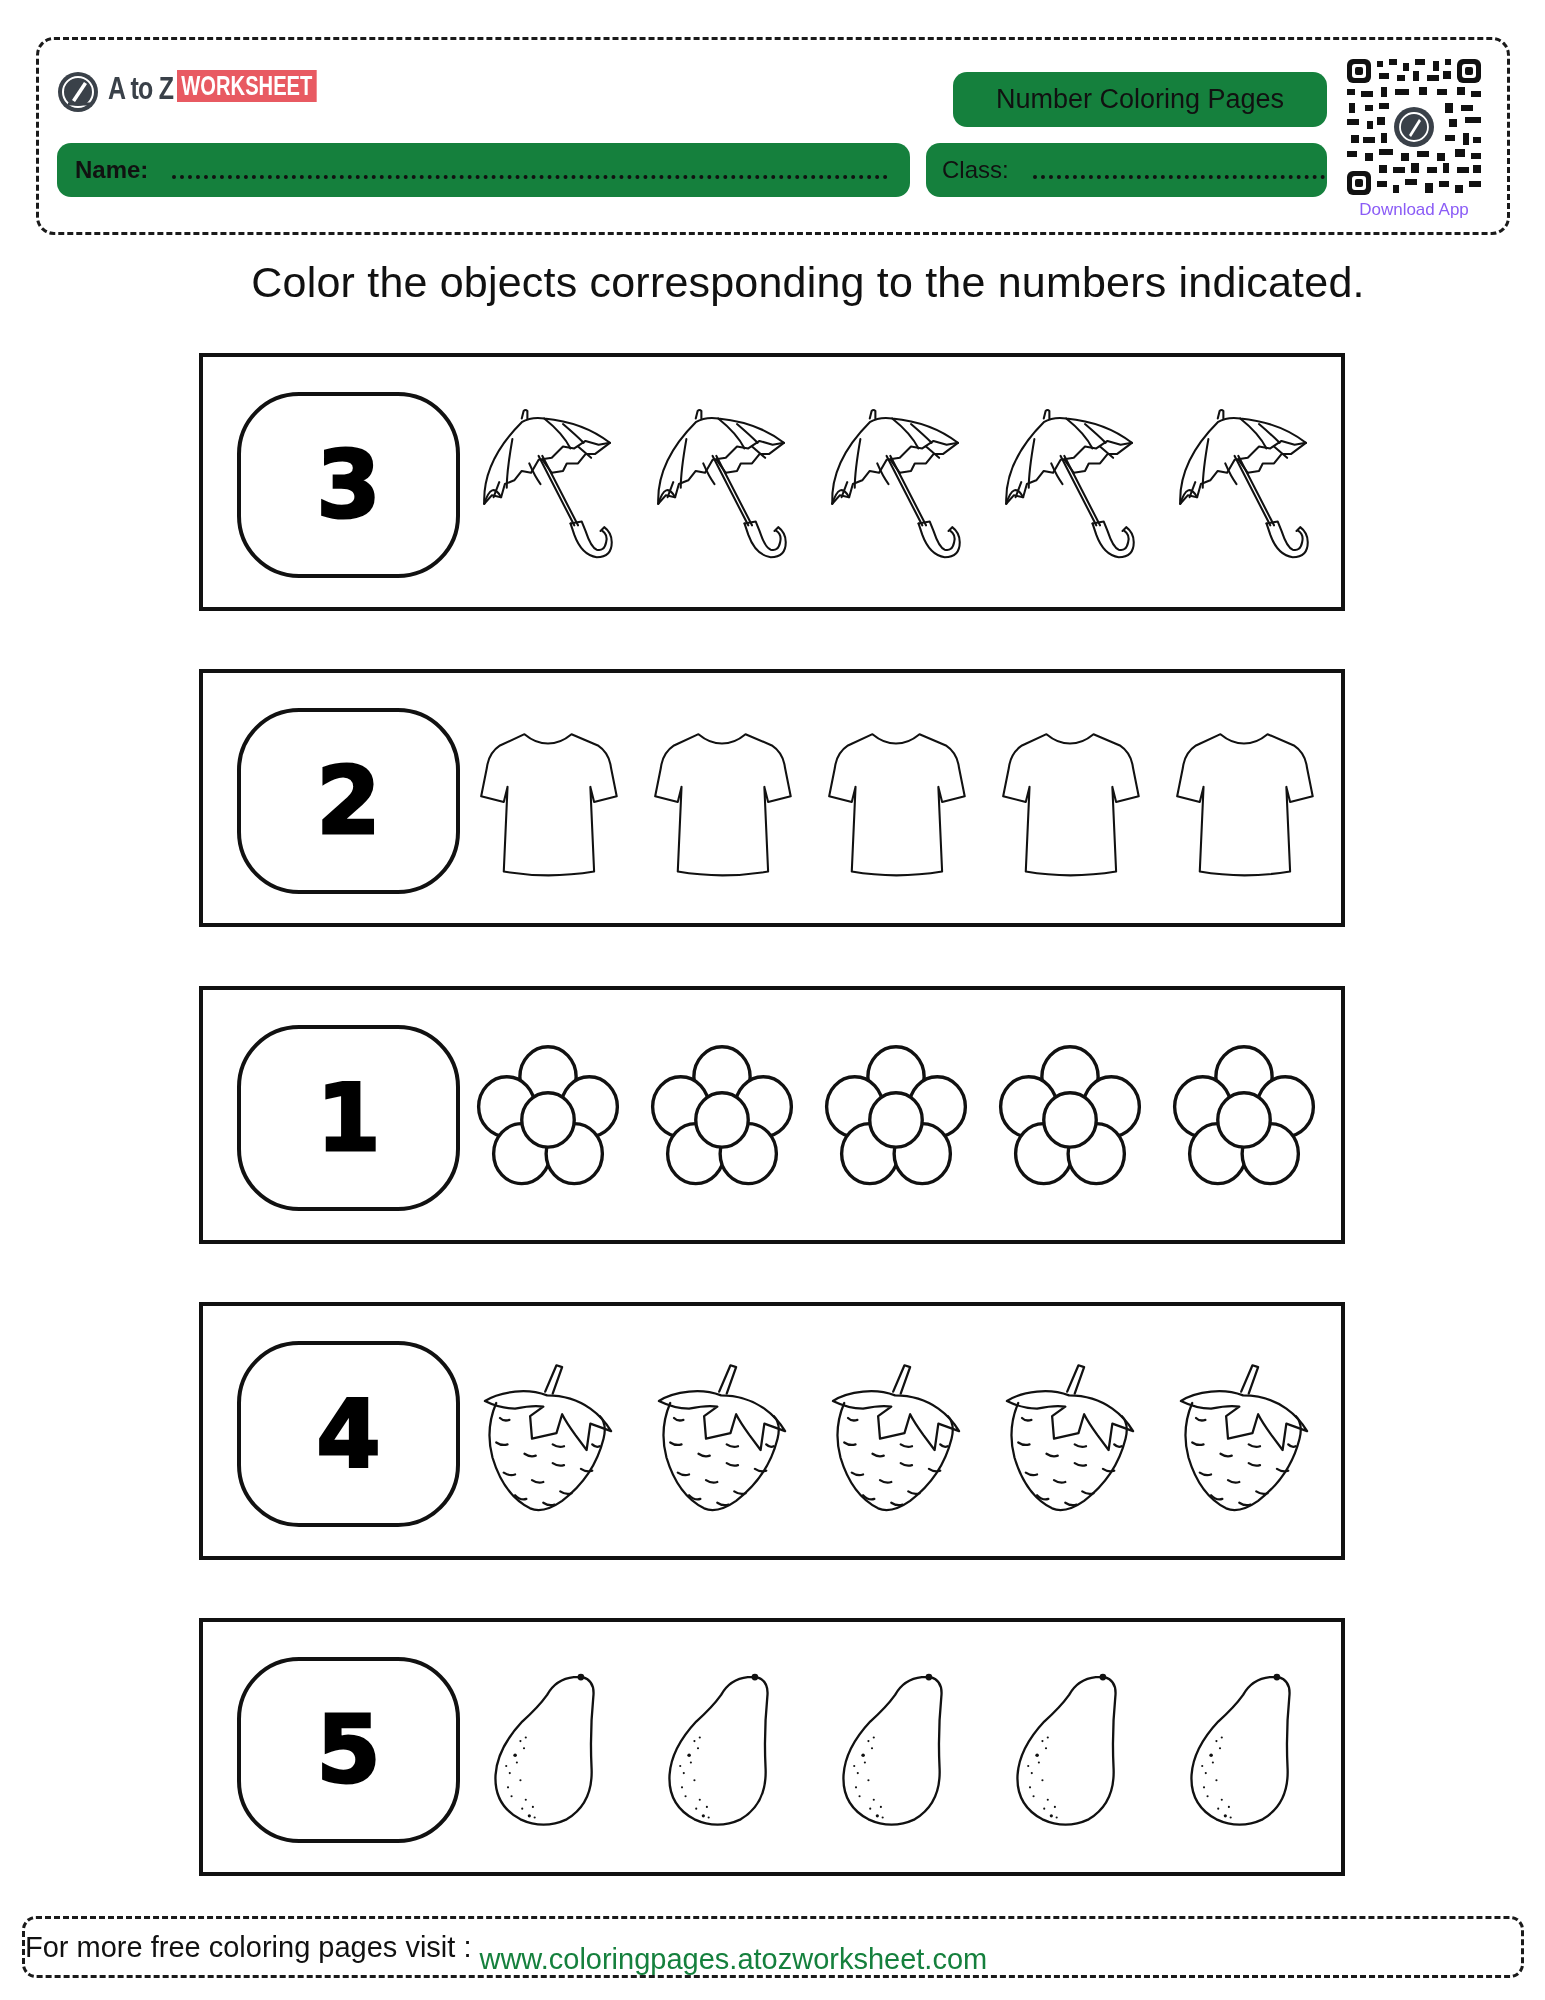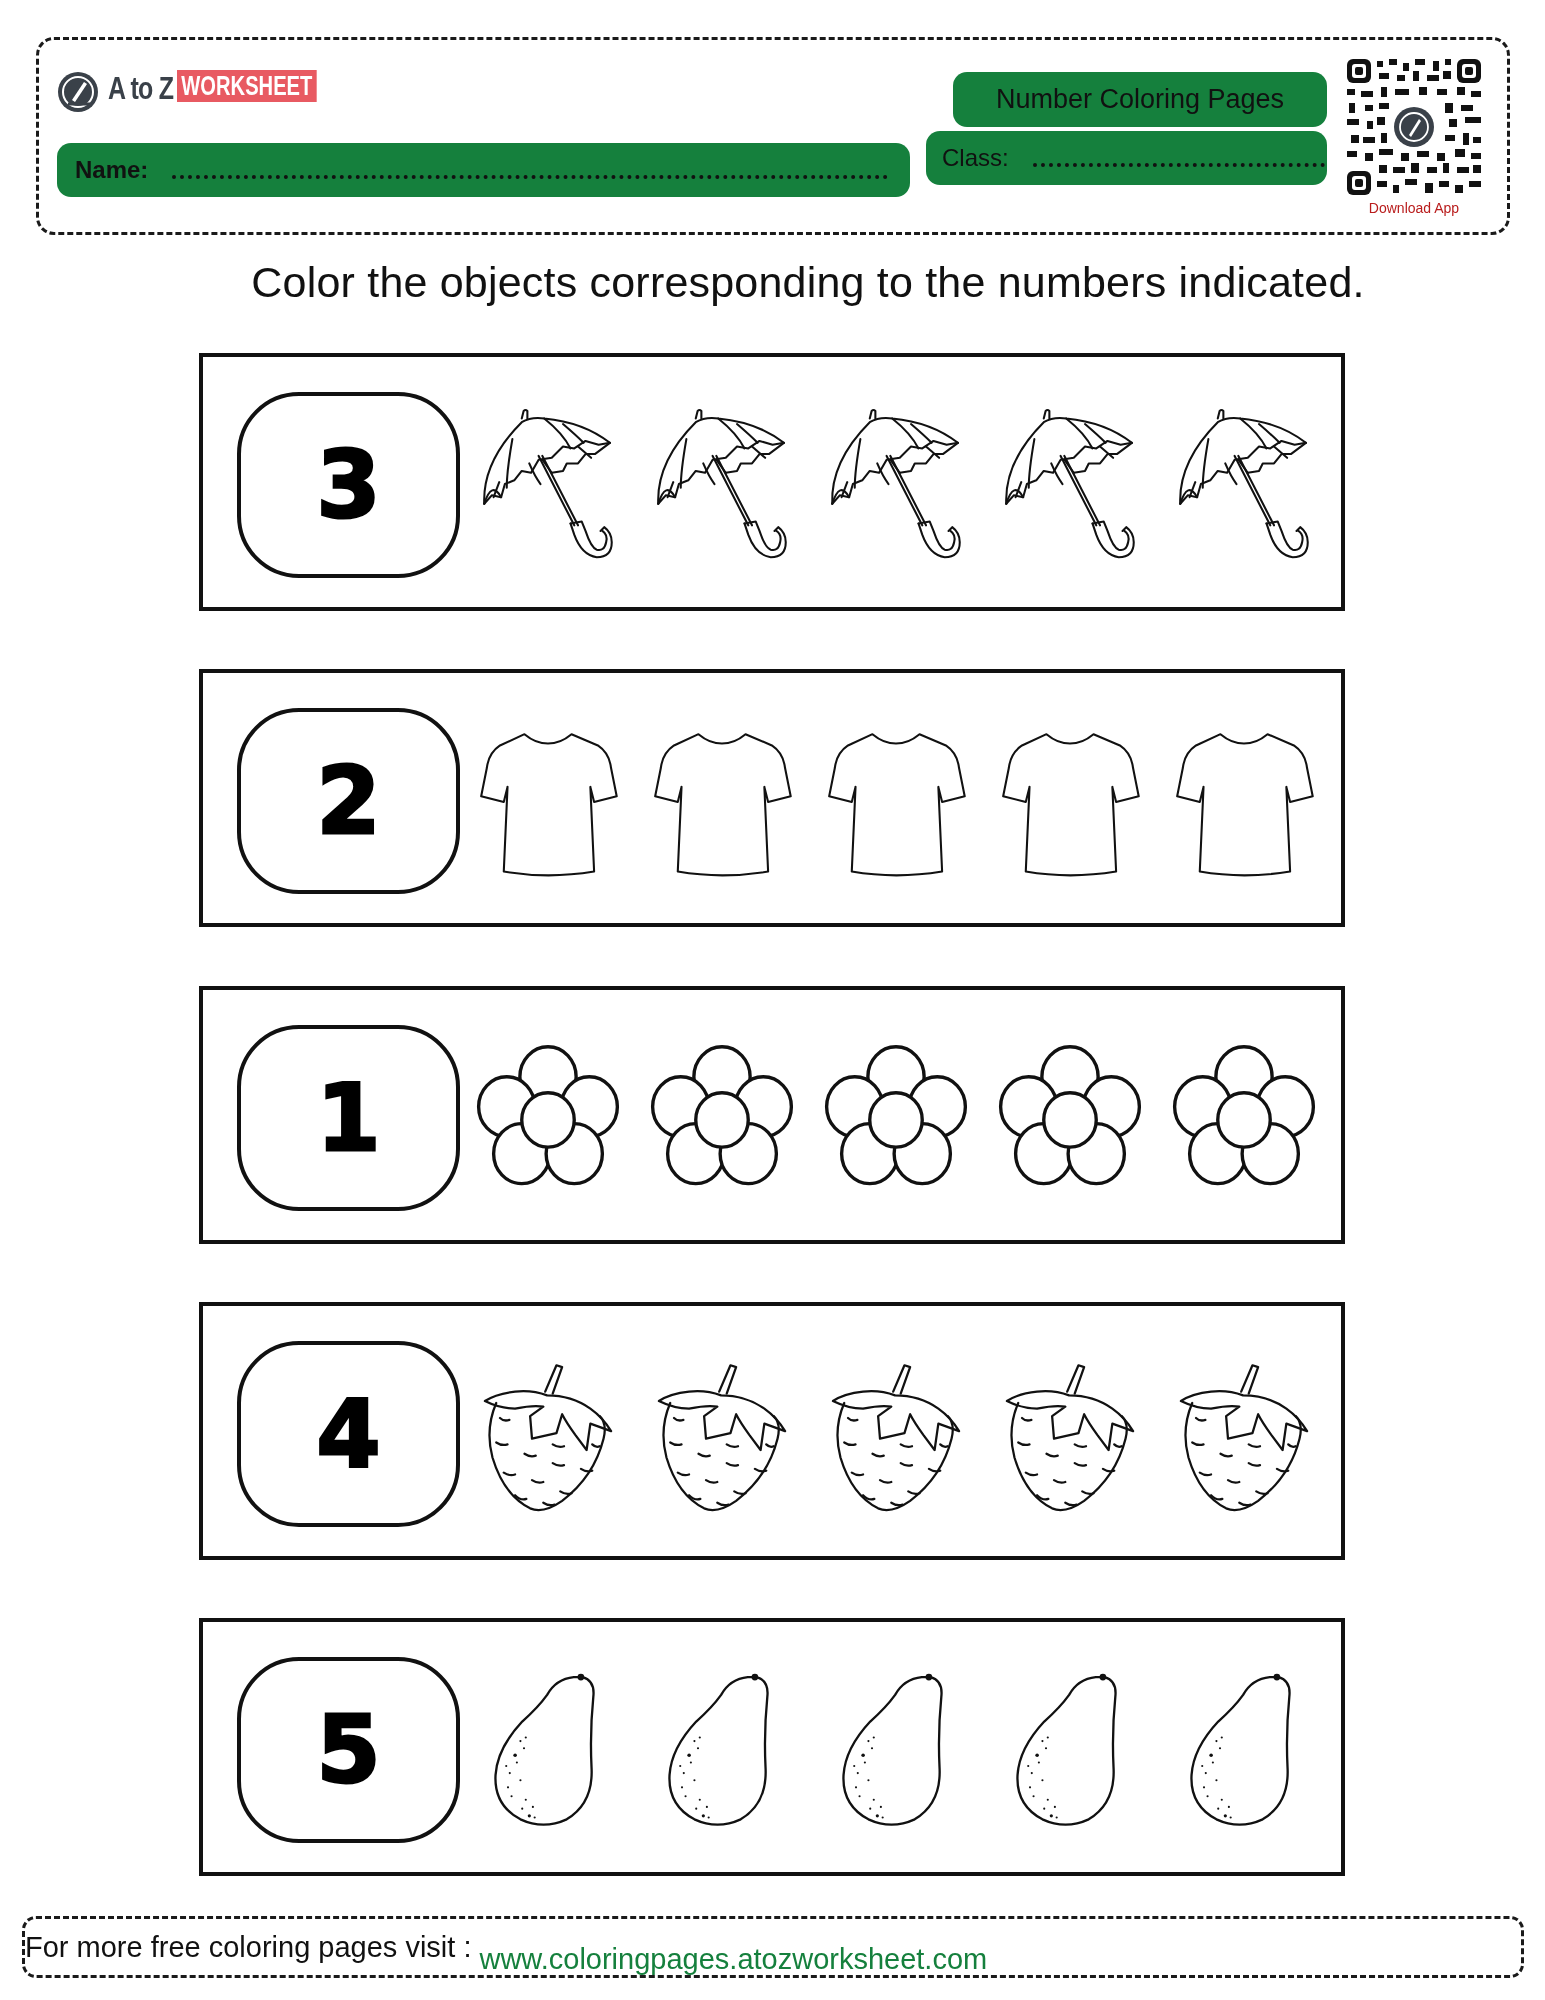--- a/index.html
+++ b/index.html
@@ -11,26 +11,26 @@
     border: 3px dashed #1a1a1a; border-radius: 18px;
   }
   .logo { position: absolute; left: 56px; top: 70px; height: 46px; display: flex; align-items: flex-start; gap: 8px; }
   .logo-mark { width: 44px; height: 44px; }
   .logo-text { font-family: "Liberation Sans Narrow", "Liberation Sans", sans-serif; font-weight: 700; font-size: 32px; color: #3a4149; letter-spacing: -1px; transform: scaleX(0.78); transform-origin: left center; display: inline-block; }
   .logo-badge { background: #e85a62; color: #fff; font-weight: 700; font-size: 28px; padding: 0 6px; height: 32px; line-height: 32px; display: inline-block; transform: scaleX(0.72); transform-origin: left center; margin-left: -22px; letter-spacing: 0px; }
 
   .pill { position: absolute; background: #15803d; border-radius: 14px; display: flex; align-items: center; }
   .title-pill { left: 953px; top: 72px; width: 374px; height: 55px; justify-content: center; font-size: 27px; color: #111; }
   .name-pill { left: 57px; top: 143px; width: 853px; height: 54px; padding-left: 18px; font-size: 24px; font-weight: bold; }
-  .class-pill { left: 926px; top: 131px; width: 401px; height: 54px; padding-left: 16px; font-size: 24px; }
+  .class-pill { left: 926px; top: 143px; width: 401px; height: 54px; padding-left: 16px; font-size: 24px; }
   .dots { flex: 1; height: 6px; margin: 12px 22px 0 24px; border-bottom: 4px dotted #111; }
   .class-pill .dots { margin-right: 2px; }
 
   .qr { position: absolute; left: 1345px; top: 57px; width: 138px; height: 140px; }
-  .qr-label { position: absolute; left: 1330px; top: 200px; width: 168px; text-align: center; font-size: 14px; color: #b91c1c; }
+  .qr-label { position: absolute; left: 1330px; top: 200px; width: 168px; text-align: center; font-size: 17px; color: #8b5cf6; }
 
   .instruction { position: absolute; left: 0; top: 258px; width: 1528px; text-align: center; font-size: 43px; color: #111; letter-spacing: 0.2px; margin-left: 44px; }
 
   .row-box { position: absolute; left: 199px; width: 1146px; height: 258px; border: 4px solid #111; }
   .badge { position: absolute; left: 34px; top: 35px; width: 223px; height: 186px; border: 4px solid #111; border-radius: 62px; display: flex; align-items: center; justify-content: center; font-family: "DejaVu Sans", sans-serif; font-weight: 900; font-size: 92px; color: #000; -webkit-text-stroke: 3px #000; }
   .objects { position: absolute; left: 270px; top: 20px; width: 860px; height: 216px; display: flex; justify-content: space-between; align-items: center; padding: 0 14px 0 0; }
   .obj { width: 150px; height: 160px; display: flex; align-items: center; justify-content: center; }
   .obj svg { width: 100%; height: 100%; overflow: visible; }
 
   .footer-box { position: absolute; left: 22px; top: 1916px; width: 1502px; height: 62px; border: 3px dashed #1a1a1a; border-radius: 14px; display: flex; align-items: center; font-size: 29px; }

